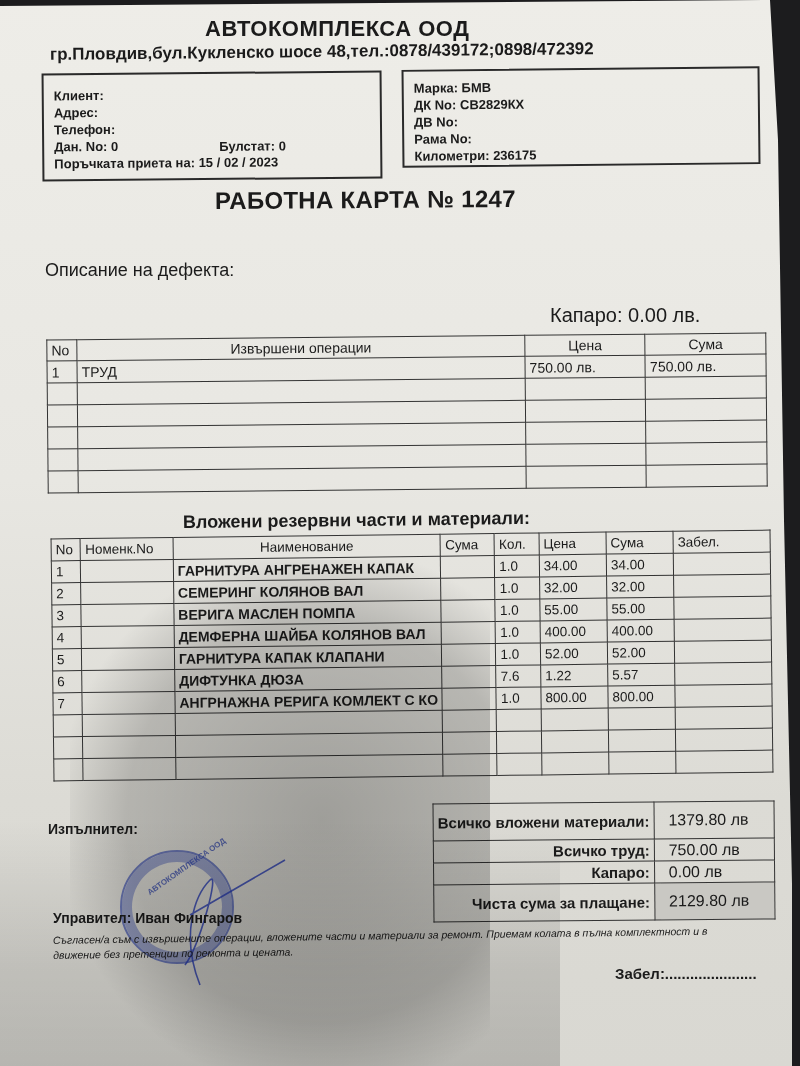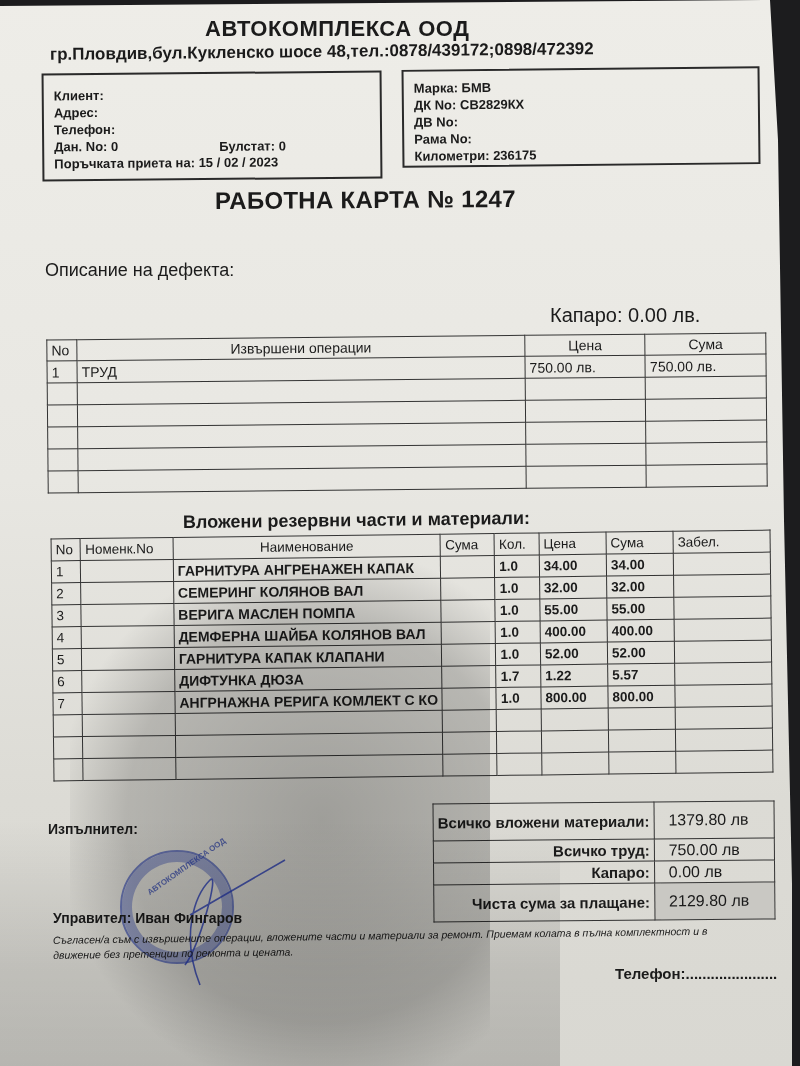--- a/index.html
+++ b/index.html
@@ -59,21 +59,21 @@
   .ops td { height: 21px; }
   .ops .hdr td { height: 20px; }
 
   .parts-title {
     position: absolute; left: 183px; top: 510px; font-size: 18px; font-weight: bold;
     transform: rotate(-0.7deg);
   }
   .parts { left: 52px; top: 534px; width: 720px; transform: rotate(-0.7deg); font-size: 13.5px; }
   .parts td { height: 21px; }
   .parts .name { font-weight: bold; font-size: 14px; }
-  .parts .num { font-weight: bold; }
+  .parts .num { font-weight: normal; }
 
   .totals { left: 433px; top: 802px; width: 342px; transform: rotate(-0.5deg); font-size: 15px; }
   .totals td { height: 21px; }
   .totals .lbl { text-align: right; font-weight: bold; width: 160px; line-height: 15px; }
   .totals .val { font-size: 16px; padding-left: 14px; }
   .totals .net td { background: #c9c8c3; height: 36px; }
   .totals .net .lbl { background: transparent; }
 
   .executor { position: absolute; left: 48px; top: 821px; font-size: 14px; font-weight: bold; }
   .manager { position: absolute; left: 53px; top: 910px; font-size: 14px; font-weight: bold; }
@@ -246,21 +246,21 @@
         <td class="num">1.0</td>
         <td class="num">52.00</td>
         <td class="num">52.00</td>
         <td></td>
       </tr>
   <tr>
         <td>6</td>
         <td></td>
         <td class="name">ДИФТУНКА ДЮЗА</td>
         <td></td>
-        <td class="num">1.7</td>
+        <td class="num">7.6</td>
         <td class="num">1.22</td>
         <td class="num">5.57</td>
         <td></td>
       </tr>
   <tr>
         <td>7</td>
         <td></td>
         <td class="name">АНГРНАЖНА РЕРИГА КОМЛЕКТ С КО</td>
         <td></td>
         <td class="num">1.0</td>
@@ -325,16 +325,16 @@
 <div class="executor">Изпълнител:</div>
 
 <div class="stamp"></div>
 <div class="stamp-text">АВТОКОМПЛЕКСА ООД</div>
 <svg class="signature" width="150" height="150">
   <path d="M60 130 C 40 80, 55 40, 70 25 C 80 15, 60 90, 45 110 M 50 60 L 145 5" stroke="rgba(40,60,180,0.8)" stroke-width="1.6" fill="none"></path>
 </svg>
 
 <div class="manager">Управител: Иван Фингаров</div>
 <div class="consent">Съгласен/а съм с извършените операции, вложените части и материали за ремонт. Приемам колата в пълна комплектност и в движение без претенции по ремонта и цената.</div>
-<div class="client-sign">Телефон:......................</div>
+<div class="client-sign">Забел:......................</div>
 
 <div class="shadow"></div>
 <div class="shadow2"></div>
 
 </body></html>

